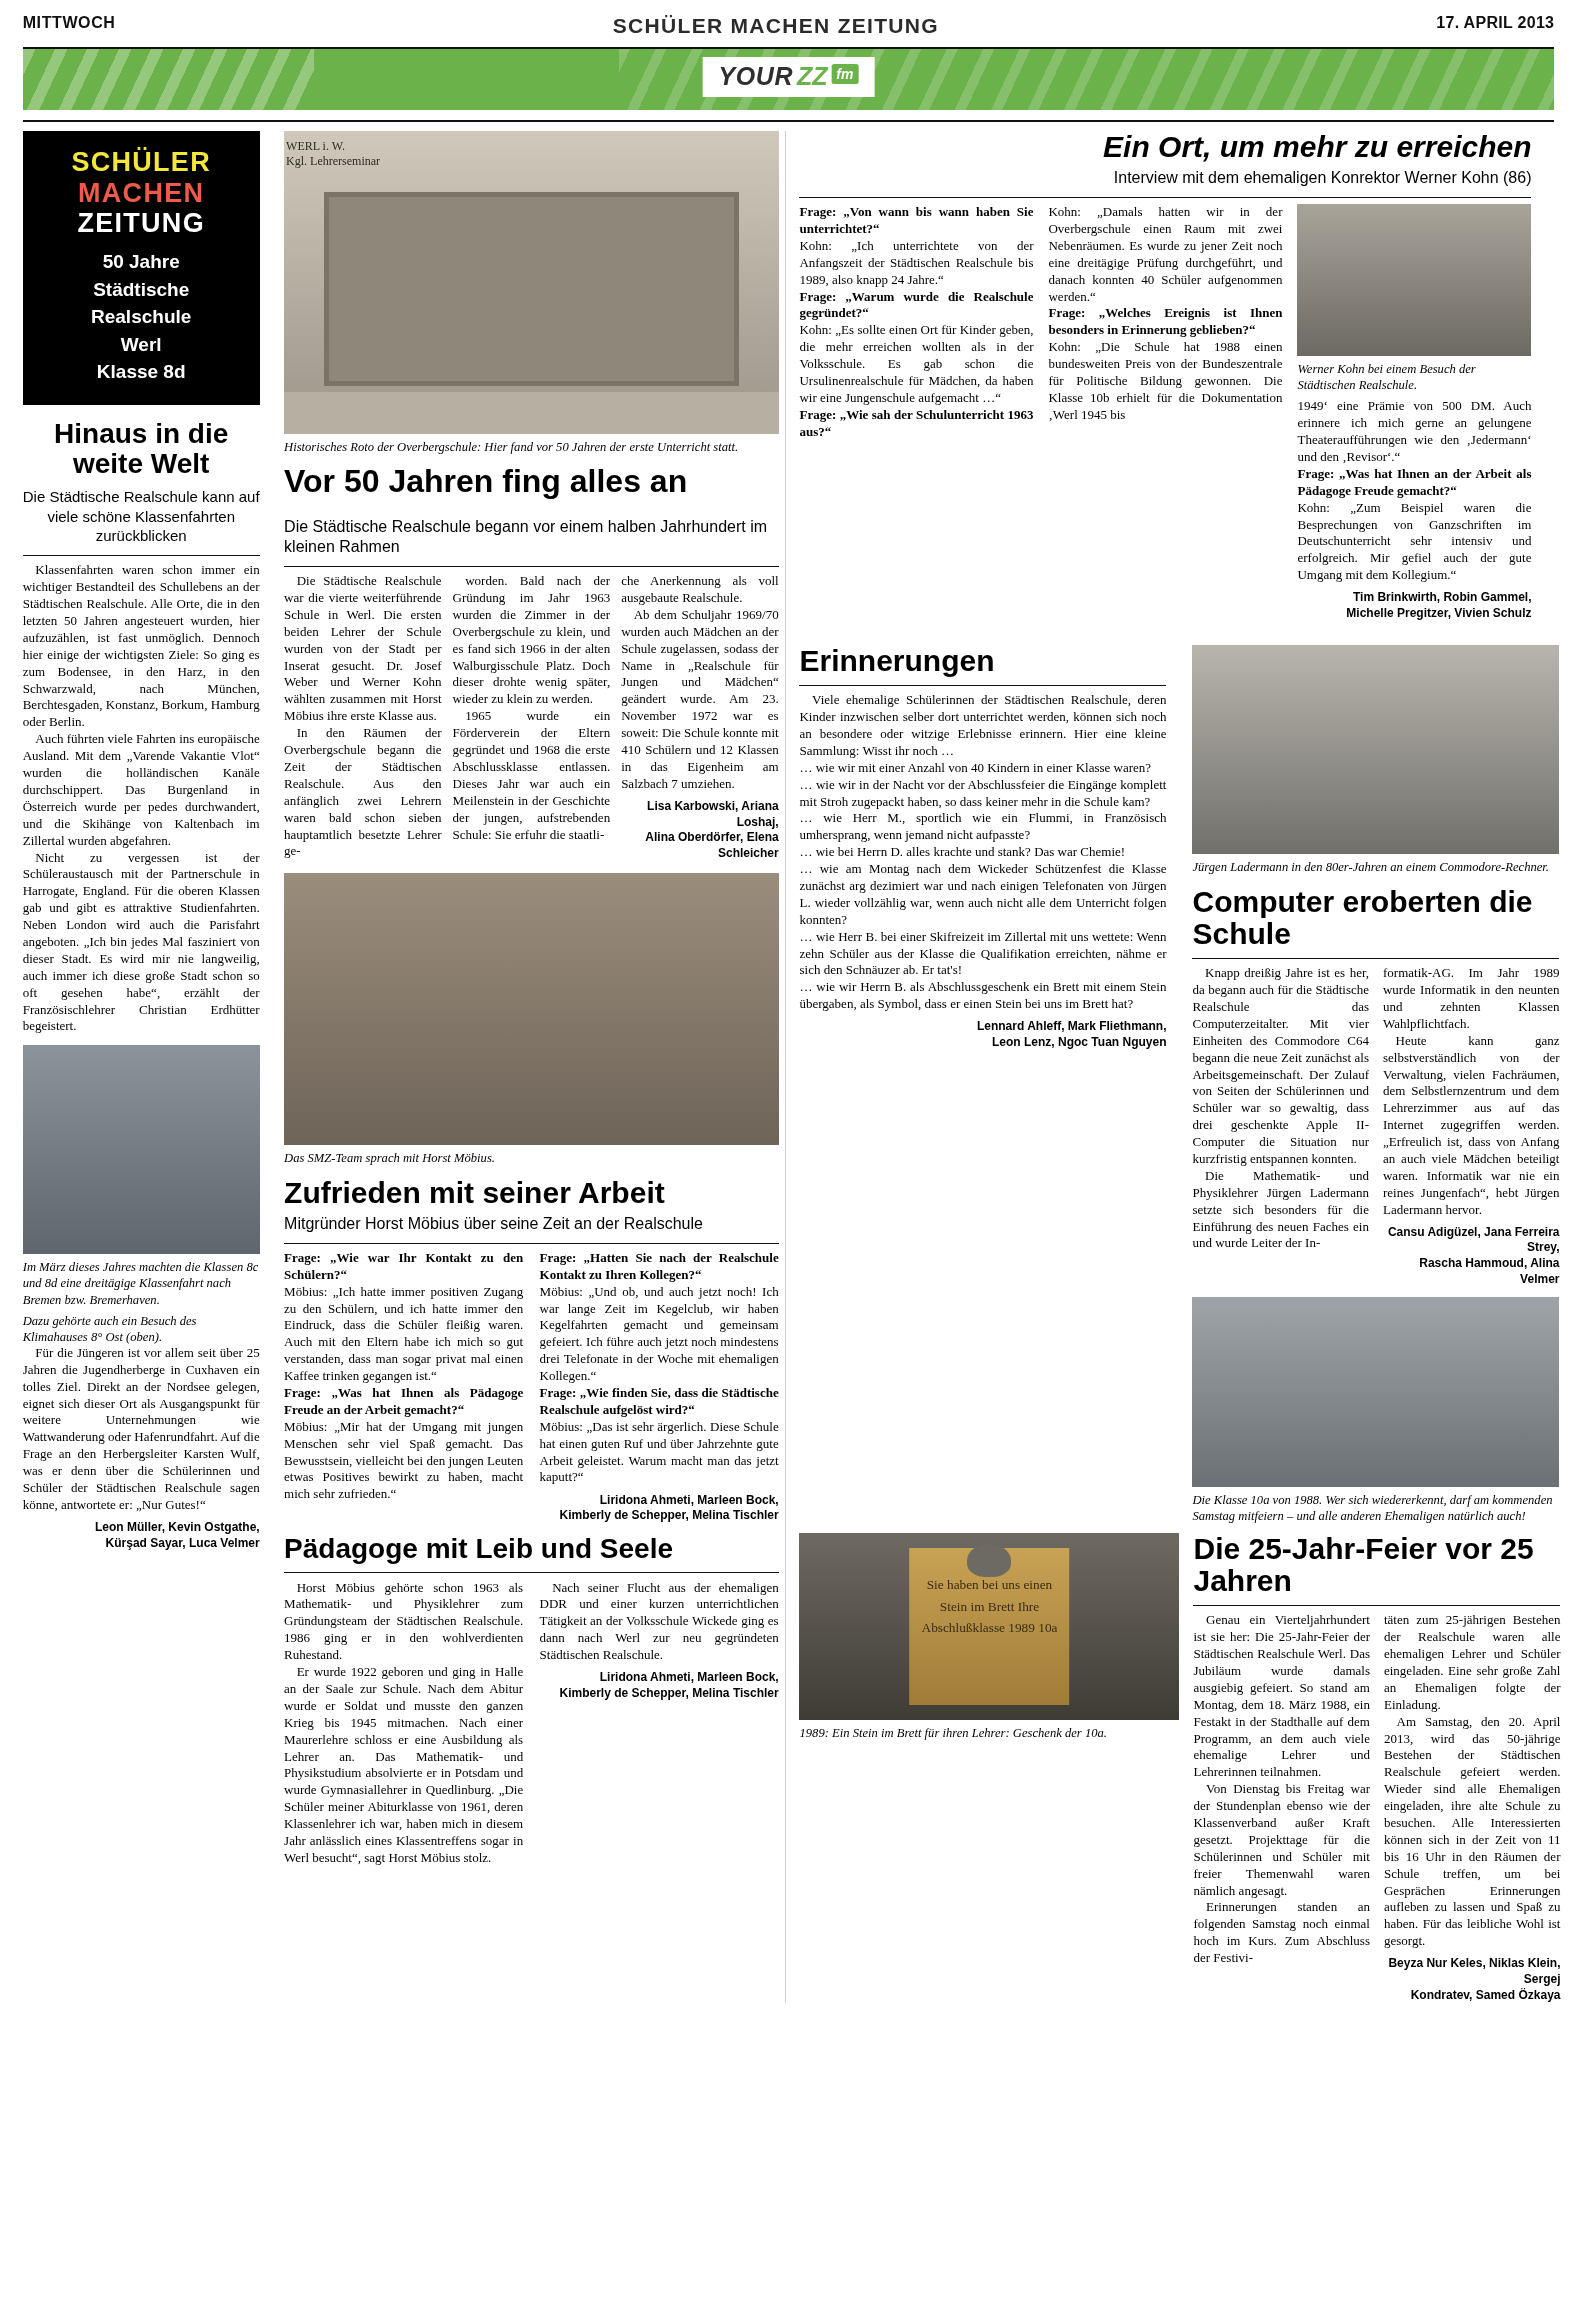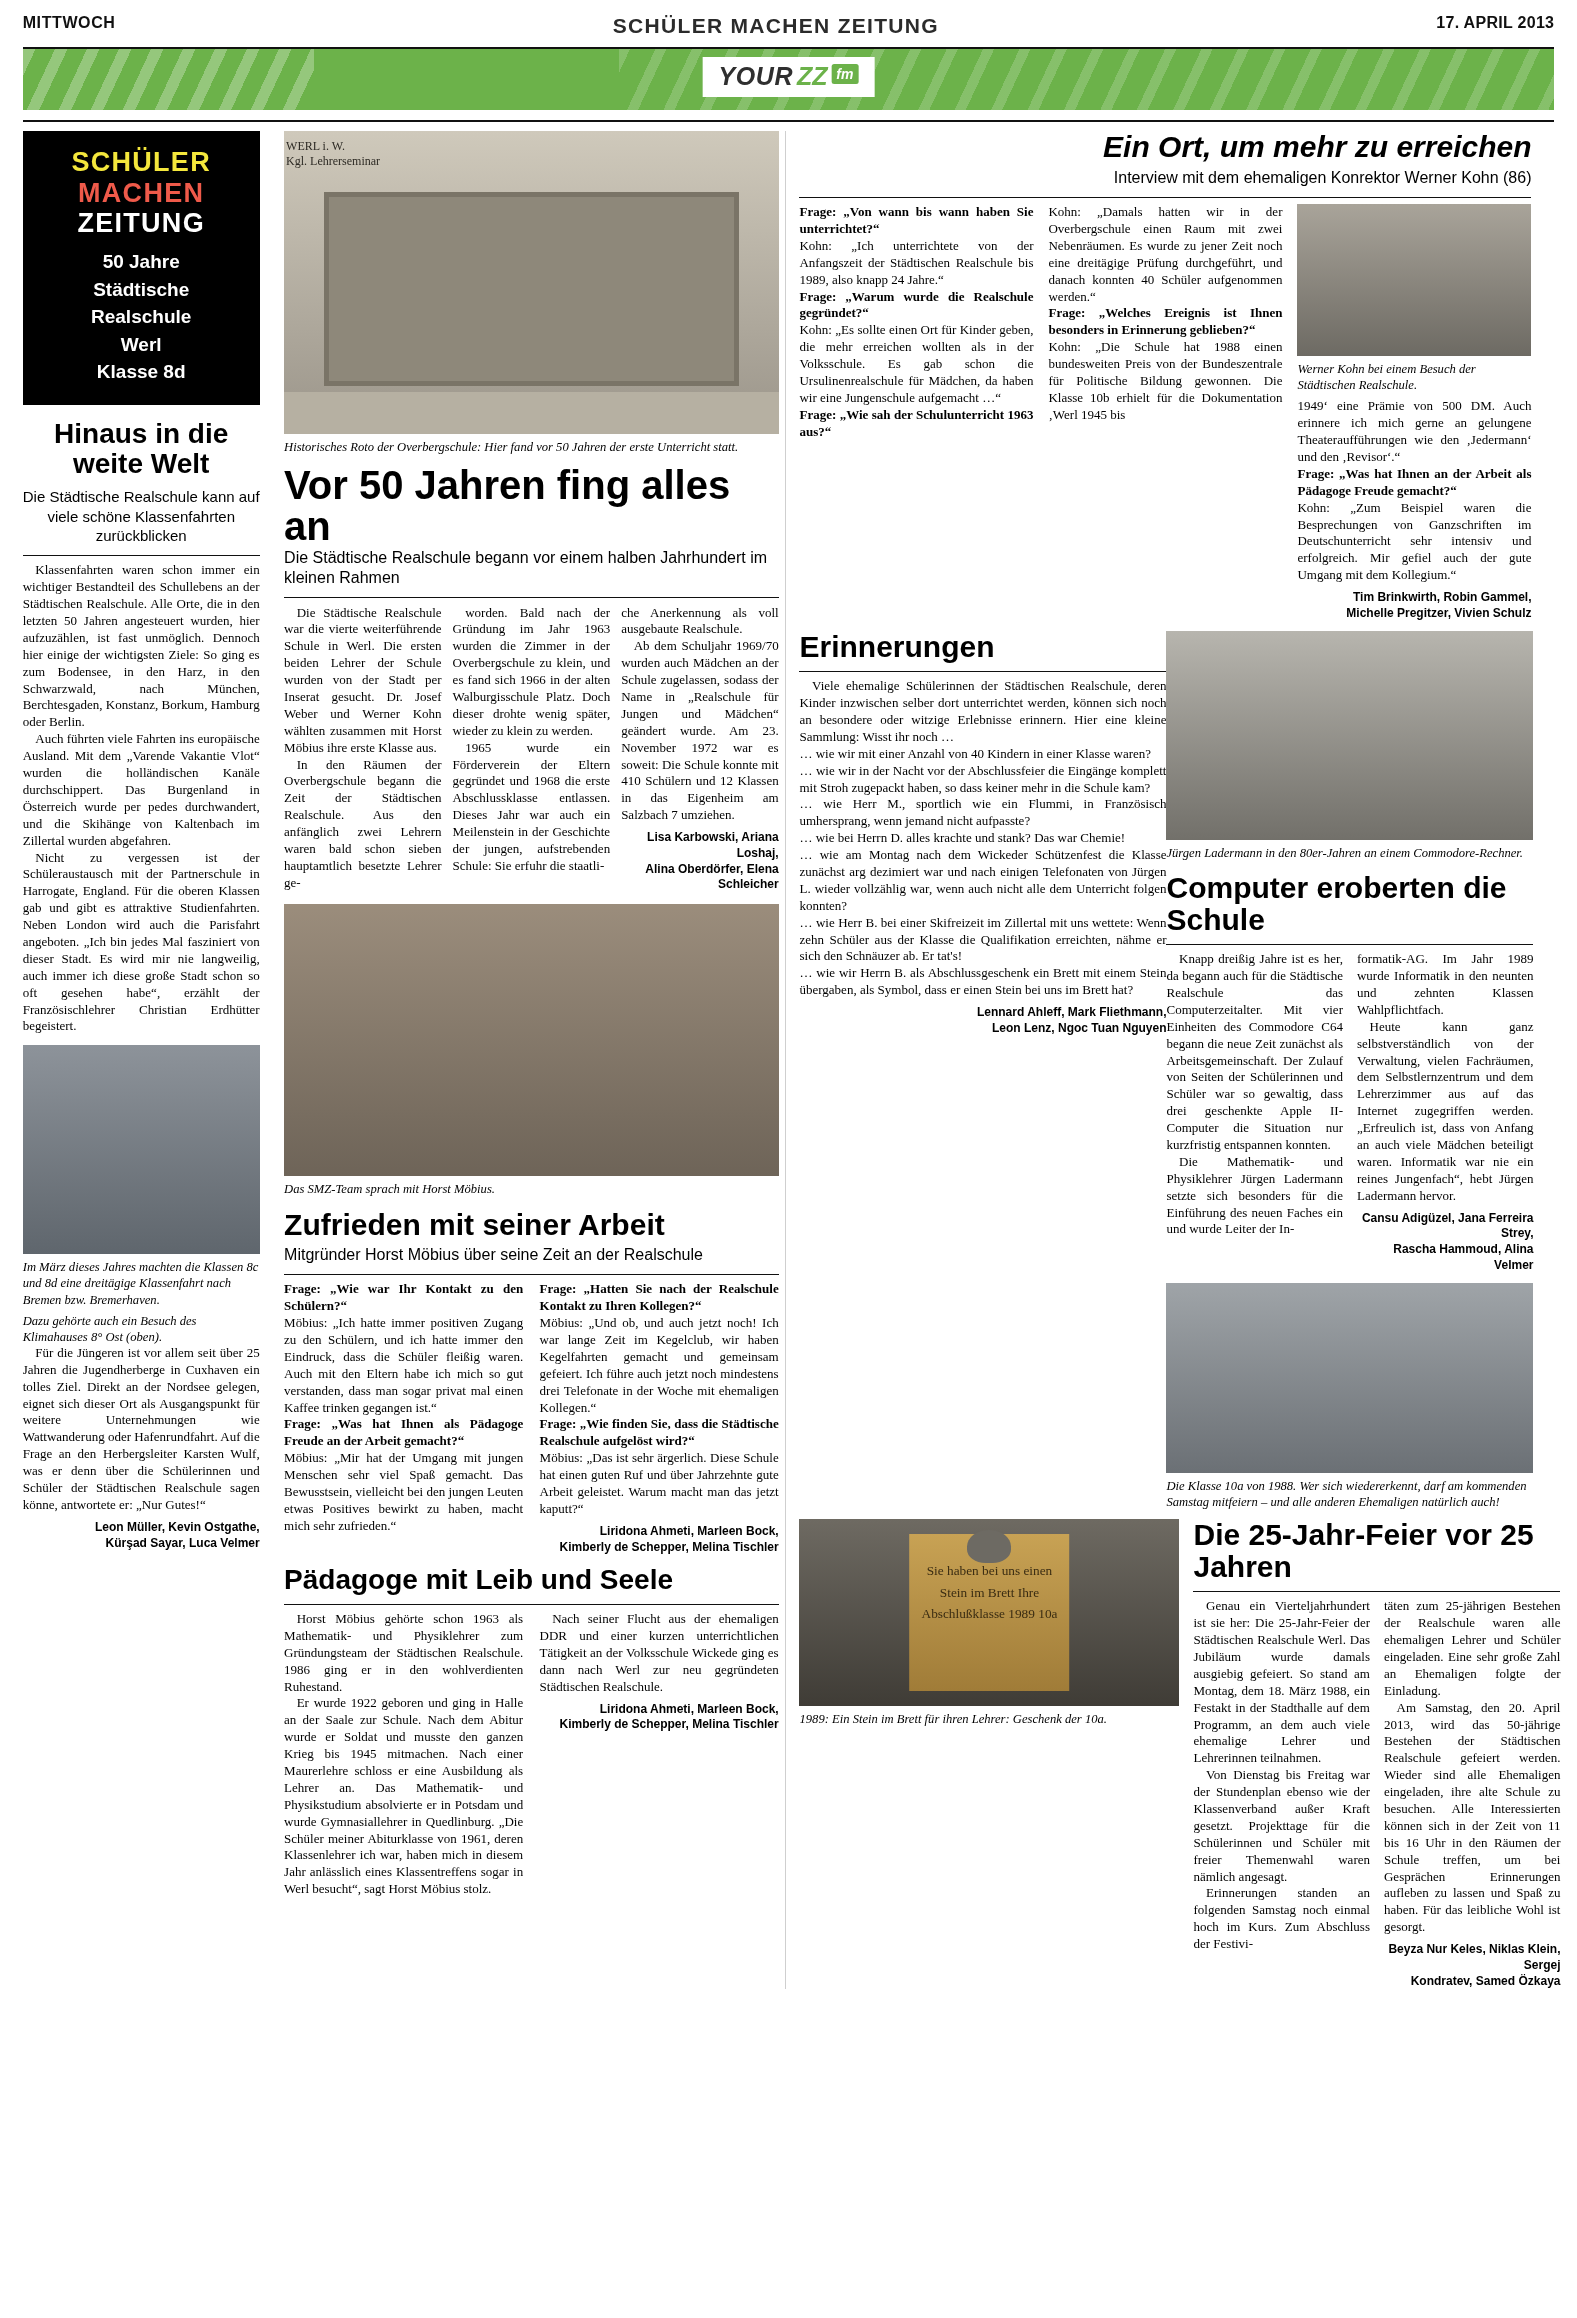--- a/index.html
+++ b/index.html
@@ -56,21 +56,21 @@
   .smz-line3 { color:#ffffff; }
   .smz-sub { color:#fff; font-family:"Liberation Sans", sans-serif; font-weight:bold; font-size:19px; line-height:1.45; margin-top:10px; }
 
   .hl-xl { font-family:"Liberation Sans", sans-serif; font-weight:bold; font-size:28px; line-height:1.08; margin:14px 0 7.6px 0; }
   .hl-lead { font-family:"Liberation Sans", sans-serif; font-size:15px; line-height:1.32; text-align:center; margin-bottom:8.8px; }
 
   .photo { background:#9aa0a6; position:relative; overflow:hidden; }
 
   
   .mid-col { width:506px; padding-left:11.4px; }
-  .head-huge { font-family:"Liberation Sans", sans-serif; font-weight:bold; font-size:40px; line-height:1.03; margin:10px 0 1px 0; }
+  .head-huge { font-family:"Liberation Sans", sans-serif; font-weight:bold; font-size:32px; line-height:1.03; margin:10px 0 19px 0; }
   .subhead { font-family:"Liberation Sans", sans-serif; font-size:16px; line-height:1.25; margin-bottom:8.8px; }
   .head-big { font-family:"Liberation Sans", sans-serif; font-weight:bold; font-size:30px; line-height:1.05; margin:11.4px 0 5px 0; }
   .head-mid { font-family:"Liberation Sans", sans-serif; font-weight:bold; font-size:28px; line-height:1.06; margin:10px 0 5px 0; }
 
   .vrule { width:0.6px; background:#cfcfcf; }
 
   
   .right-col { width:746px; padding-left:14px; }
   .head-right { font-family:"Liberation Sans", sans-serif; font-weight:bold; font-style:italic; font-size:30px; line-height:1.05; text-align:right; margin-bottom:6.3px;}
   .sub-right { font-family:"Liberation Sans", sans-serif; font-size:16px; text-align:right; margin-bottom:10px; }
@@ -243,21 +243,21 @@
           <div class="qa" style="margin-top:5px">
             <p style="margin:0">1949‘ eine Prämie von 500 DM. Auch erinnere ich mich gerne an gelungene Theateraufführungen wie den ‚Jedermann‘ und den ‚Revisor‘.“</p>
             <p style="margin:0;font-weight:bold">Frage: „Was hat Ihnen an der Arbeit als Pädagoge Freude gemacht?“</p>
             <p style="margin:0">Kohn: „Zum Beispiel waren die Besprechungen von Ganzschriften im Deutschunterricht sehr intensiv und erfolgreich. Mir gefiel auch der gute Umgang mit dem Kollegium.“</p>
           </div>
           <div class="byline" style="white-space:pre-line">Tim Brinkwirth, Robin Gammel,
 Michelle Pregitzer, Vivien Schulz</div>
         </div>
       </div>
 
-      <div style="display:grid;grid-template-columns:367px 367px;gap:0;margin-top:9px">
+      <div style="display:grid;grid-template-columns:367px 367px;gap:26px;margin-top:23px">
 
         <div>
           <div class="head-big" style="margin-top:0">Erinnerungen</div>
           <hr class="hr-thin">
           <div class="body-text">
             <p class="first">Viele ehemalige Schülerinnen der Städtischen Realschule, deren Kinder inzwischen selber dort unterrichtet werden, können sich noch an besondere oder witzige Erlebnisse erinnern. Hier eine kleine Sammlung: Wisst ihr noch …</p>
             <p style="text-indent:0">… wie wir mit einer Anzahl von 40 Kindern in einer Klasse waren?</p>
             <p style="text-indent:0">… wie wir in der Nacht vor der Abschlussfeier die Eingänge komplett mit Stroh zugepackt haben, so dass keiner mehr in die Schule kam?</p>
             <p style="text-indent:0">… wie Herr M., sportlich wie ein Flummi, in Französisch umhersprang, wenn jemand nicht aufpasste?</p>
             <p style="text-indent:0">… wie bei Herrn D. alles krachte und stank? Das war Chemie!</p>

